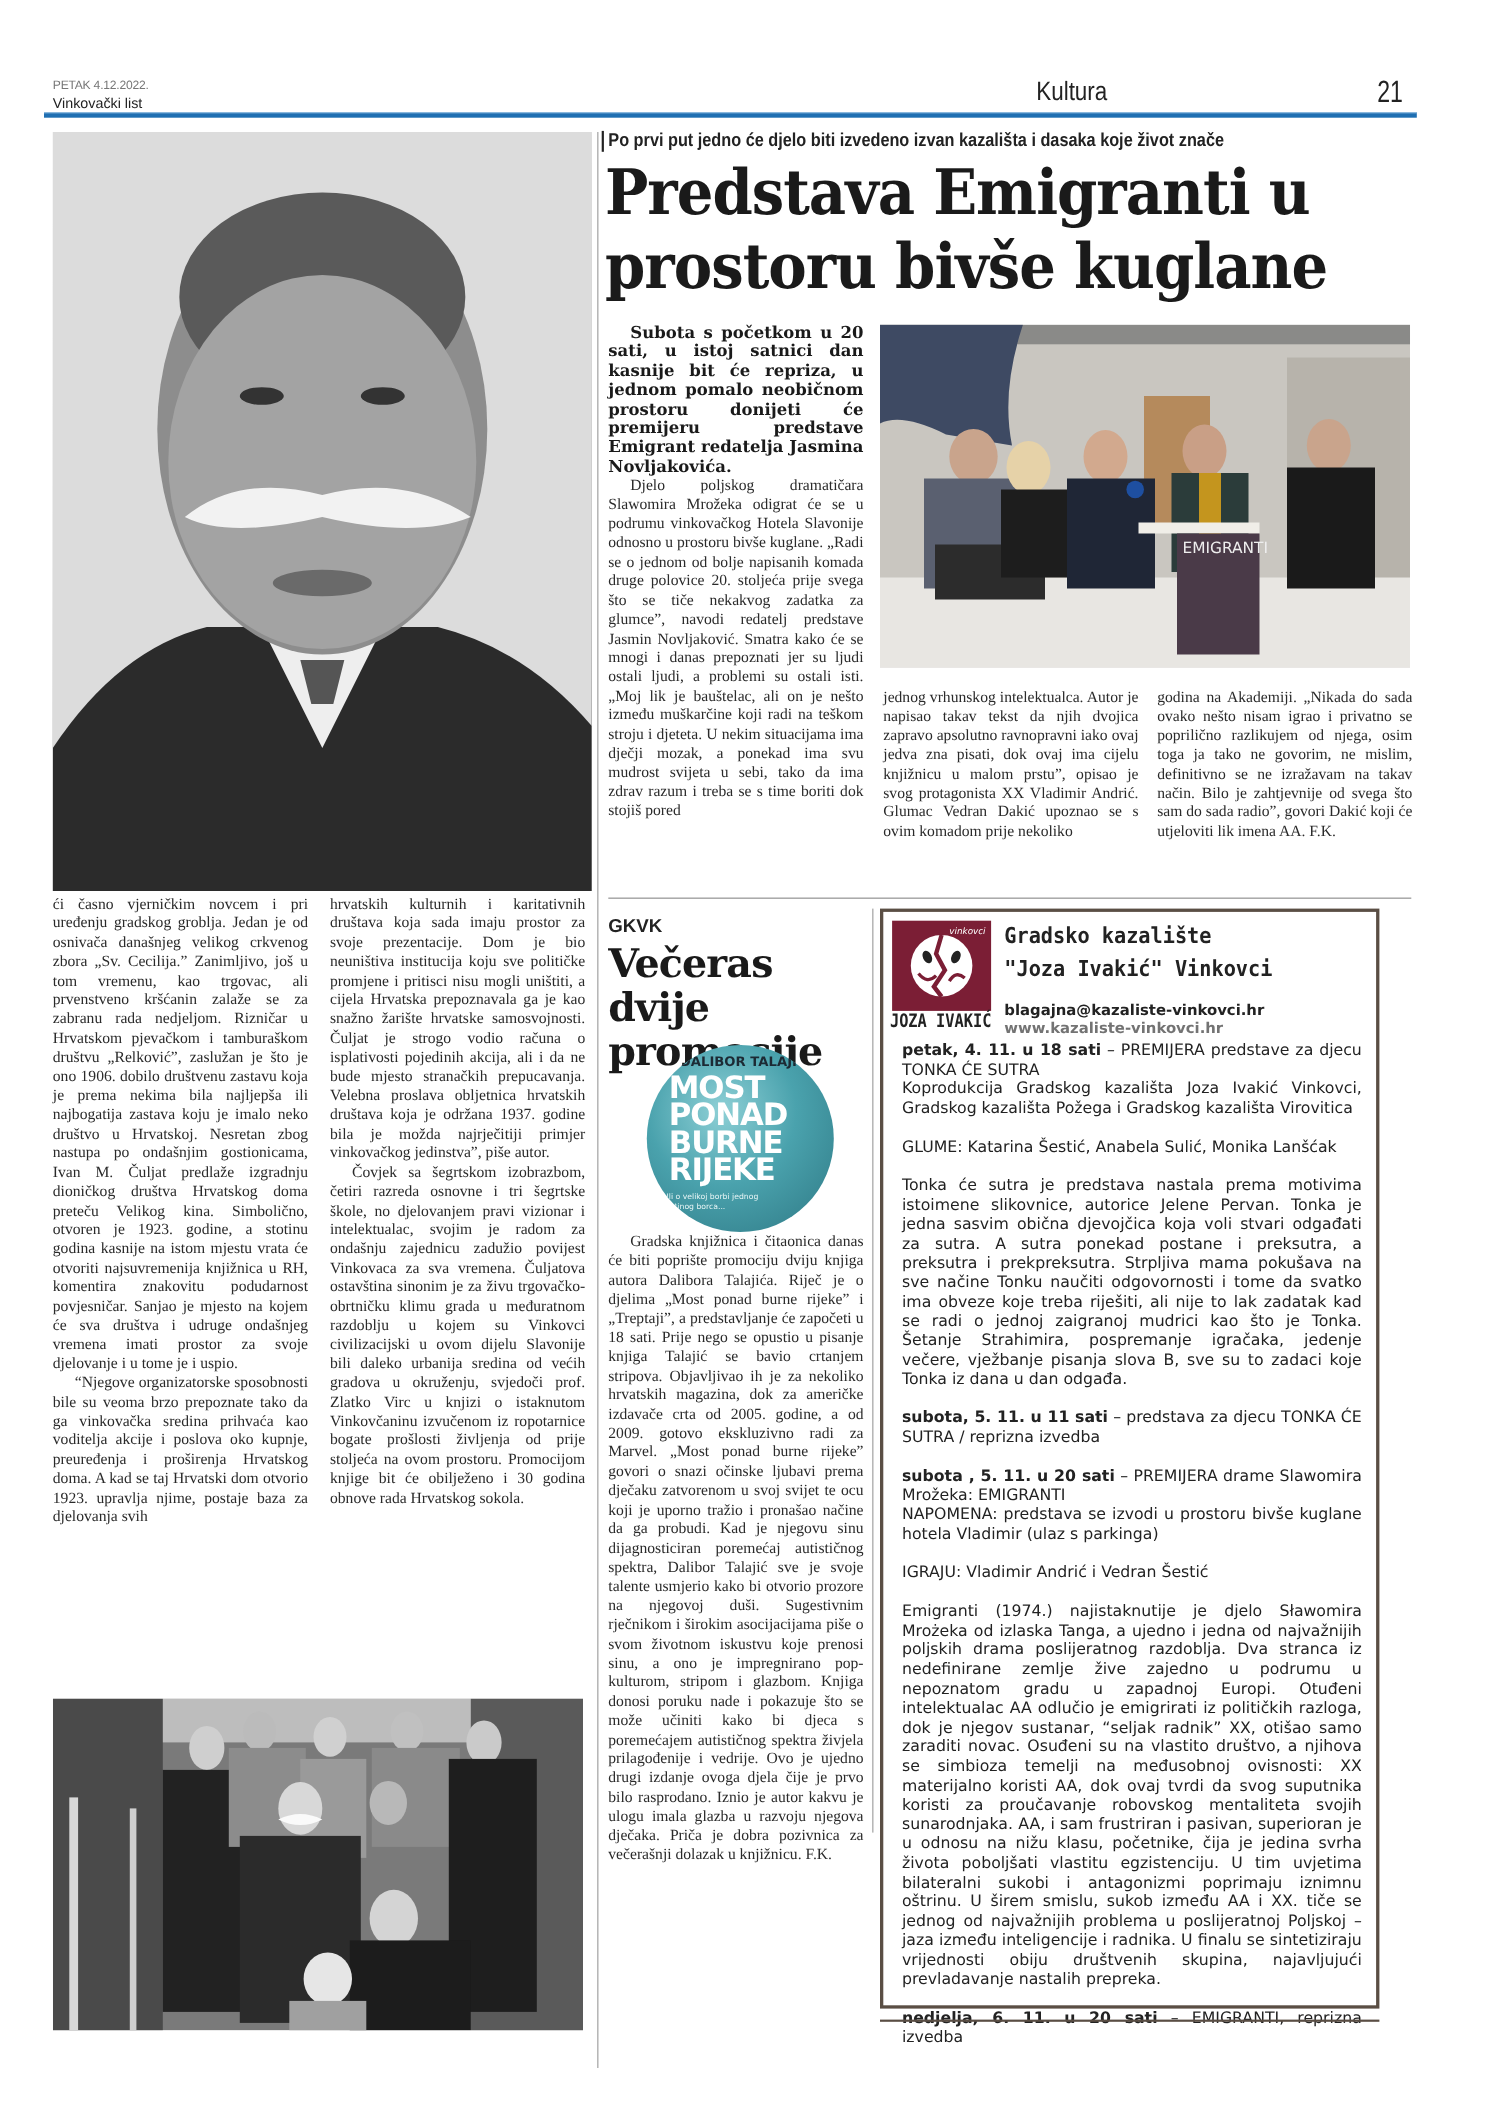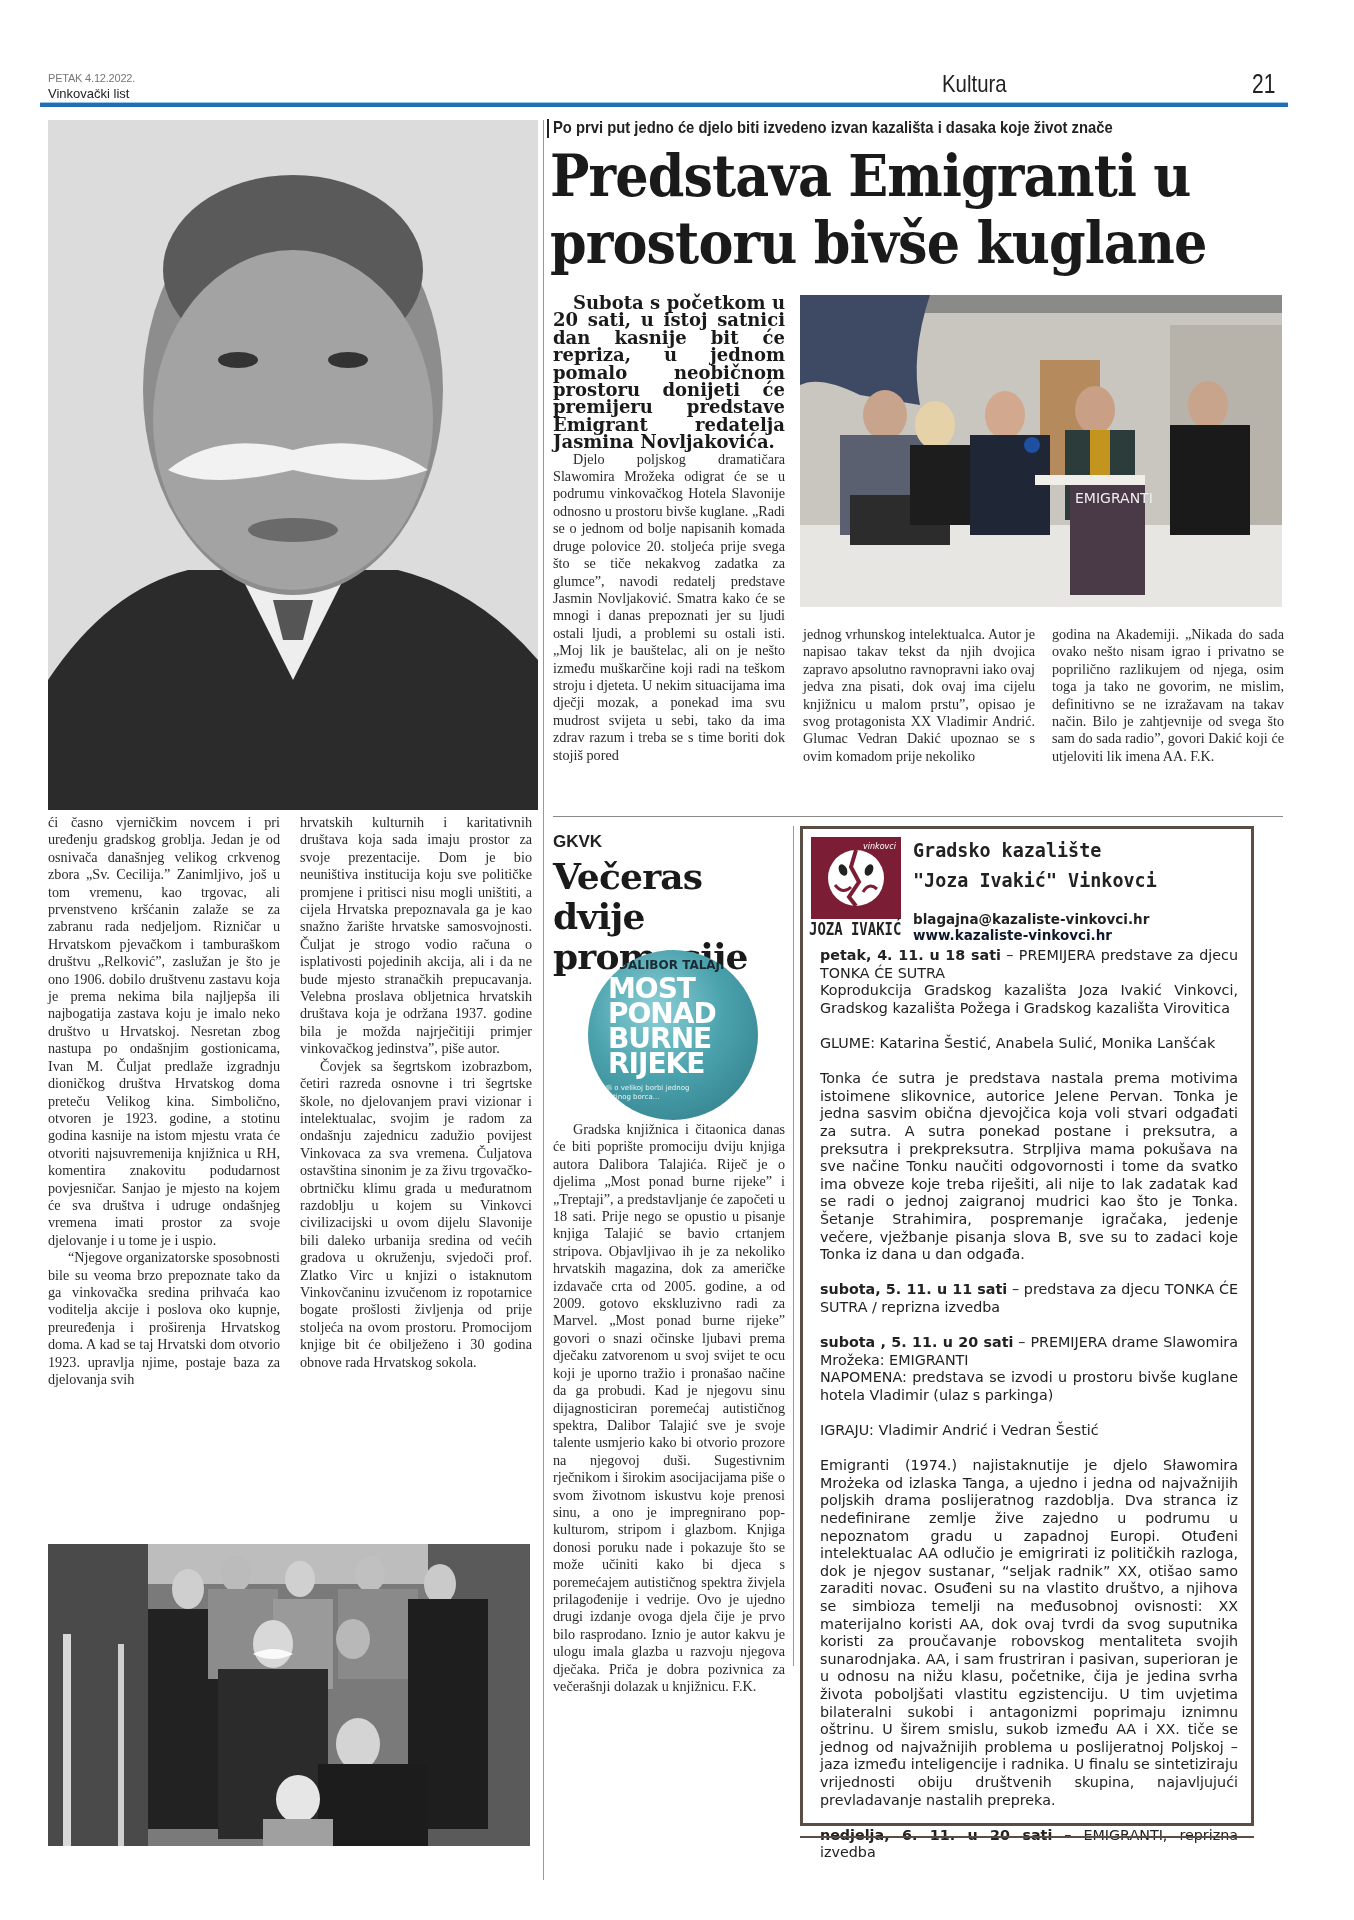--- a/index.html
+++ b/index.html
@@ -12,21 +12,21 @@
   .hdr-page{left:1252px;top:68px;font:28px "Liberation Sans",sans-serif;color:#222;transform:scaleX(0.75);transform-origin:left;}
   .hdr-rule{left:40px;top:102px;width:1248px;height:4px;background:#1f6fb2;border-top:1px solid #9cc4e4;}
   
   .kicker{left:553px;top:118px;font:bold 17px "Liberation Sans",sans-serif;color:#222;transform:scaleX(0.87);transform-origin:left;white-space:nowrap;}
   .kicker-bar{left:547px;top:119px;width:2px;height:19px;background:#222;}
   .headline{left:550px;top:142px;width:760px;font:bold 57px/67px "DejaVu Serif",serif;color:#1a1a1a;letter-spacing:-1px;transform:scaleX(0.92);transform-origin:left;}
   
   .col{font:14.2px/17.4px "Liberation Serif",serif;text-align:justify;hyphens:manual;color:#2a2a2a;}
   .col p{margin:0;text-indent:0;}
   .col p.ind{text-indent:20px;}
-  .lead{font-weight:bold;font-family:"DejaVu Serif",serif;font-size:18px;line-height:17.4px;color:#1a1a1a;}
+  .lead{font-weight:bold;font-family:"DejaVu Serif",serif;font-size:15px;line-height:17.4px;color:#1a1a1a;}
   
   .photo{overflow:hidden;}
   .vrule{background:#999;width:1px;}
   .hrule{background:#888;height:1px;}
   
   .box{left:800px;top:826px;width:454px;height:1000px;border:3px solid #5a4e44;box-sizing:border-box;}
   .box-title{font:bold 20px/30px "DejaVu Sans Mono",monospace;color:#222;transform:scaleX(0.92);transform-origin:left;white-space:nowrap;}
   .box-contact{font:bold 13.5px/17px "DejaVu Sans",sans-serif;color:#222;}
   .box-text{font:14.3px/17.6px "DejaVu Sans",sans-serif;color:#222;text-align:justify;}
   .box-text p{margin:0 0 17.6px 0;}
@@ -173,21 +173,21 @@
       <ellipse cx="58" cy="33" rx="4" ry="6" fill="#222" transform="rotate(25 58 33)"></ellipse>
       <path d="M24 48 Q32 58 40 50" stroke="#7b1e35" stroke-width="3" fill="none"></path>
       <path d="M52 55 Q58 45 66 52" stroke="#7b1e35" stroke-width="3" fill="none"></path>
       <text x="52" y="12" font-family="DejaVu Sans, sans-serif" font-size="8" fill="#fff" font-style="italic">vinkovci</text>
     </svg>
   </div>
   <div style="position:absolute;left:6px;top:90px;font:bold 17px 'DejaVu Sans Mono',monospace;color:#222;transform:scaleX(0.82);transform-origin:left;white-space:nowrap;">JOZA IVAKIĆ</div>
   <div class="box-title" style="position:absolute;left:110px;top:6px;">Gradsko kazalište</div>
   <div class="box-title" style="position:absolute;left:110px;top:36px;">"Joza Ivakić" Vinkovci</div>
   <a class="box-contact" style="position:absolute;left:110px;top:82px;color:#222;text-decoration:none;">blagajna@kazaliste-vinkovci.hr</a>
-  <a class="box-contact" style="position:absolute;left:110px;top:98px;color:#0f172a;text-decoration:none;">www.kazaliste-vinkovci.hr</a>
+  <a class="box-contact" style="position:absolute;left:110px;top:98px;color:#737373;text-decoration:none;">www.kazaliste-vinkovci.hr</a>
 
   <div class="box-text" style="position:absolute;left:17px;top:118px;width:418px;">
     <p><b>petak, 4. 11.  u 18 sati</b><span> – PREMIJERA predstave za djecu TONKA ĆE SUTRA</span><br><span>Koprodukcija Gradskog kazališta Joza Ivakić Vinkovci, Gradskog kazališta Požega  i Gradskog kazališta Virovitica</span></p>
     <p>GLUME: Katarina Šestić, Anabela Sulić, Monika Lanšćak</p>
     <p>Tonka će sutra je predstava nastala prema motivima istoimene slikovnice, autorice Jelene Pervan. Tonka je jedna sasvim obična djevojčica koja voli stvari odgađati za sutra. A sutra ponekad postane i preksutra, a preksutra i prekpreksutra. Strpljiva mama pokušava na sve načine Tonku naučiti odgovornosti i tome da svatko ima obveze koje treba riješiti, ali nije to lak zadatak kad se radi o jednoj zaigranoj mudrici kao što je Tonka. Šetanje Strahimira, pospremanje igračaka, jedenje večere, vježbanje pisanja slova B, sve su to zadaci koje Tonka iz dana u dan odgađa.</p>
     <p><b>subota, 5. 11. u 11 sati</b><span> – predstava za djecu TONKA ĆE SUTRA / reprizna izvedba</span></p>
     <p><b>subota , 5. 11. u 20 sati</b><span> – PREMIJERA drame Slawomira Mrožeka: EMIGRANTI</span><br><span>NAPOMENA: predstava se izvodi u prostoru bivše kuglane hotela Vladimir (ulaz s parkinga)</span></p>
     <p>IGRAJU: Vladimir Andrić i Vedran Šestić</p>
     <p>Emigranti (1974.) najistaknutije je djelo Sławomira Mrożeka od izlaska Tanga, a ujedno i jedna od najvažnijih poljskih drama poslijeratnog razdoblja. Dva stranca iz nedefinirane zemlje žive zajedno u podrumu u nepoznatom gradu u zapadnoj Europi. Otuđeni intelektualac AA odlučio je emigrirati iz političkih razloga, dok je njegov sustanar, “seljak radnik” XX, otišao samo zaraditi novac. Osuđeni su na vlastito društvo, a njihova se simbioza temelji na međusobnoj ovisnosti: XX materijalno koristi AA, dok ovaj tvrdi da svog suputnika koristi za proučavanje robovskog mentaliteta svojih sunarodnjaka. AA, i sam frustriran i pasivan, superioran je u odnosu na nižu klasu, početnike, čija je jedina svrha života poboljšati vlastitu egzistenciju. U tim uvjetima bilateralni sukobi i antagonizmi poprimaju iznimnu oštrinu. U širem smislu, sukob između AA i XX. tiče se jednog od najvažnijih problema u poslijeratnoj Poljskoj – jaza između inteligencije i radnika. U finalu se sintetiziraju vrijednosti obiju društvenih skupina, najavljujući prevladavanje nastalih prepreka.</p>
     <p><b>nedjelja, 6. 11. u 20 sati</b><span> – EMIGRANTI, reprizna izvedba</span></p>

